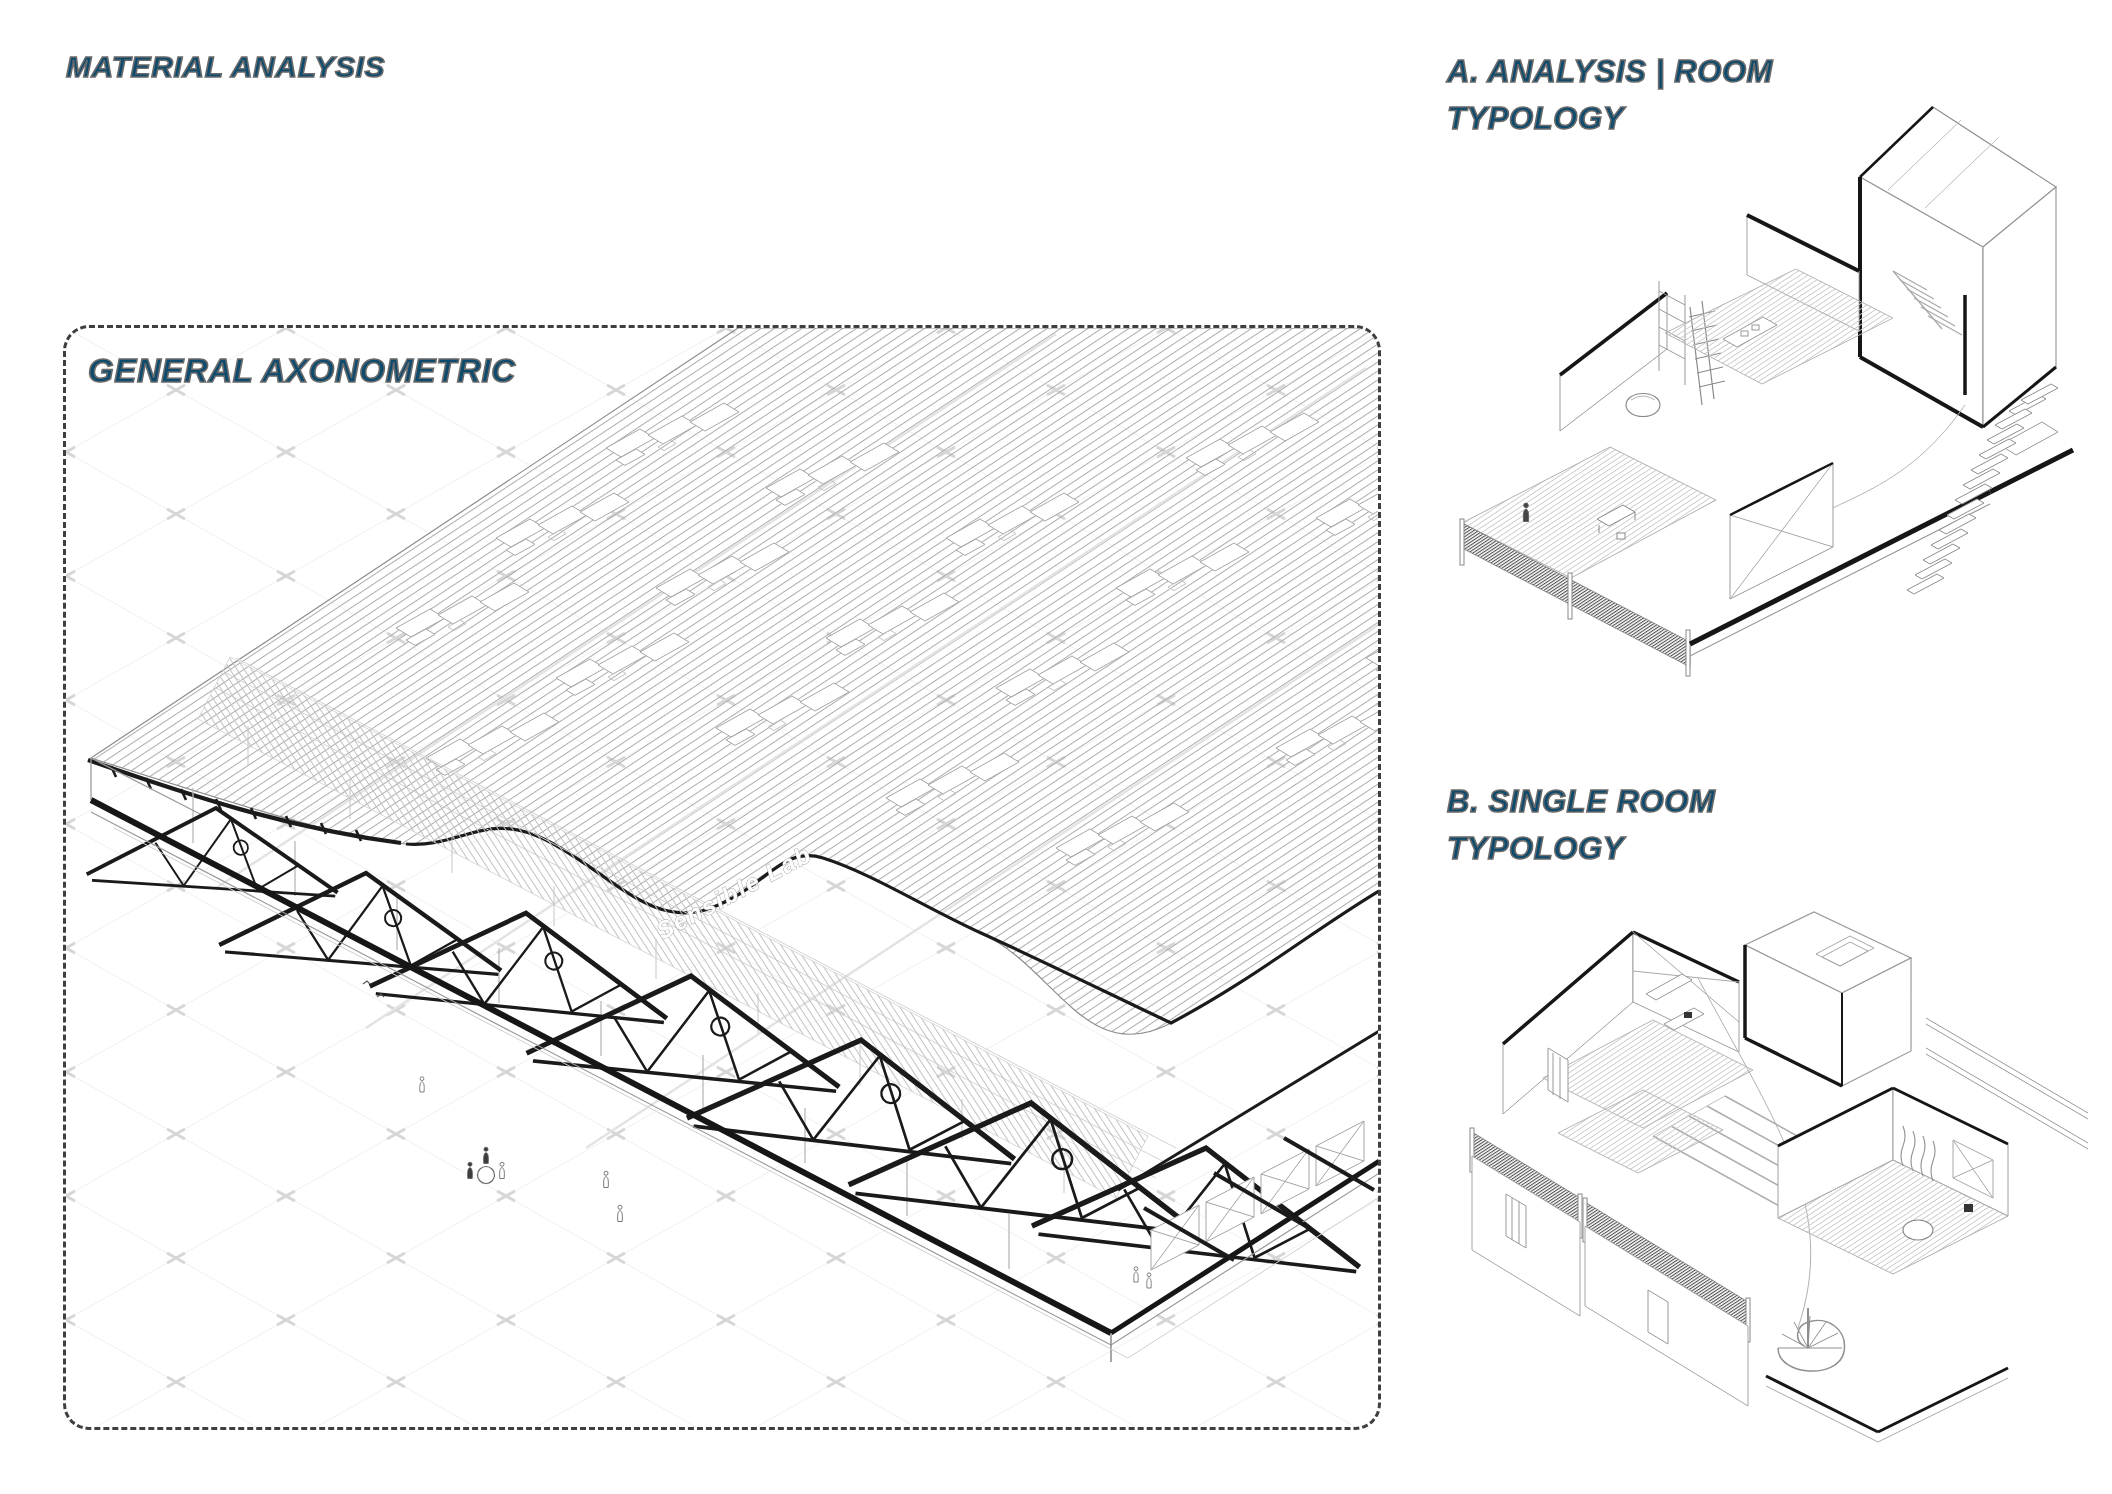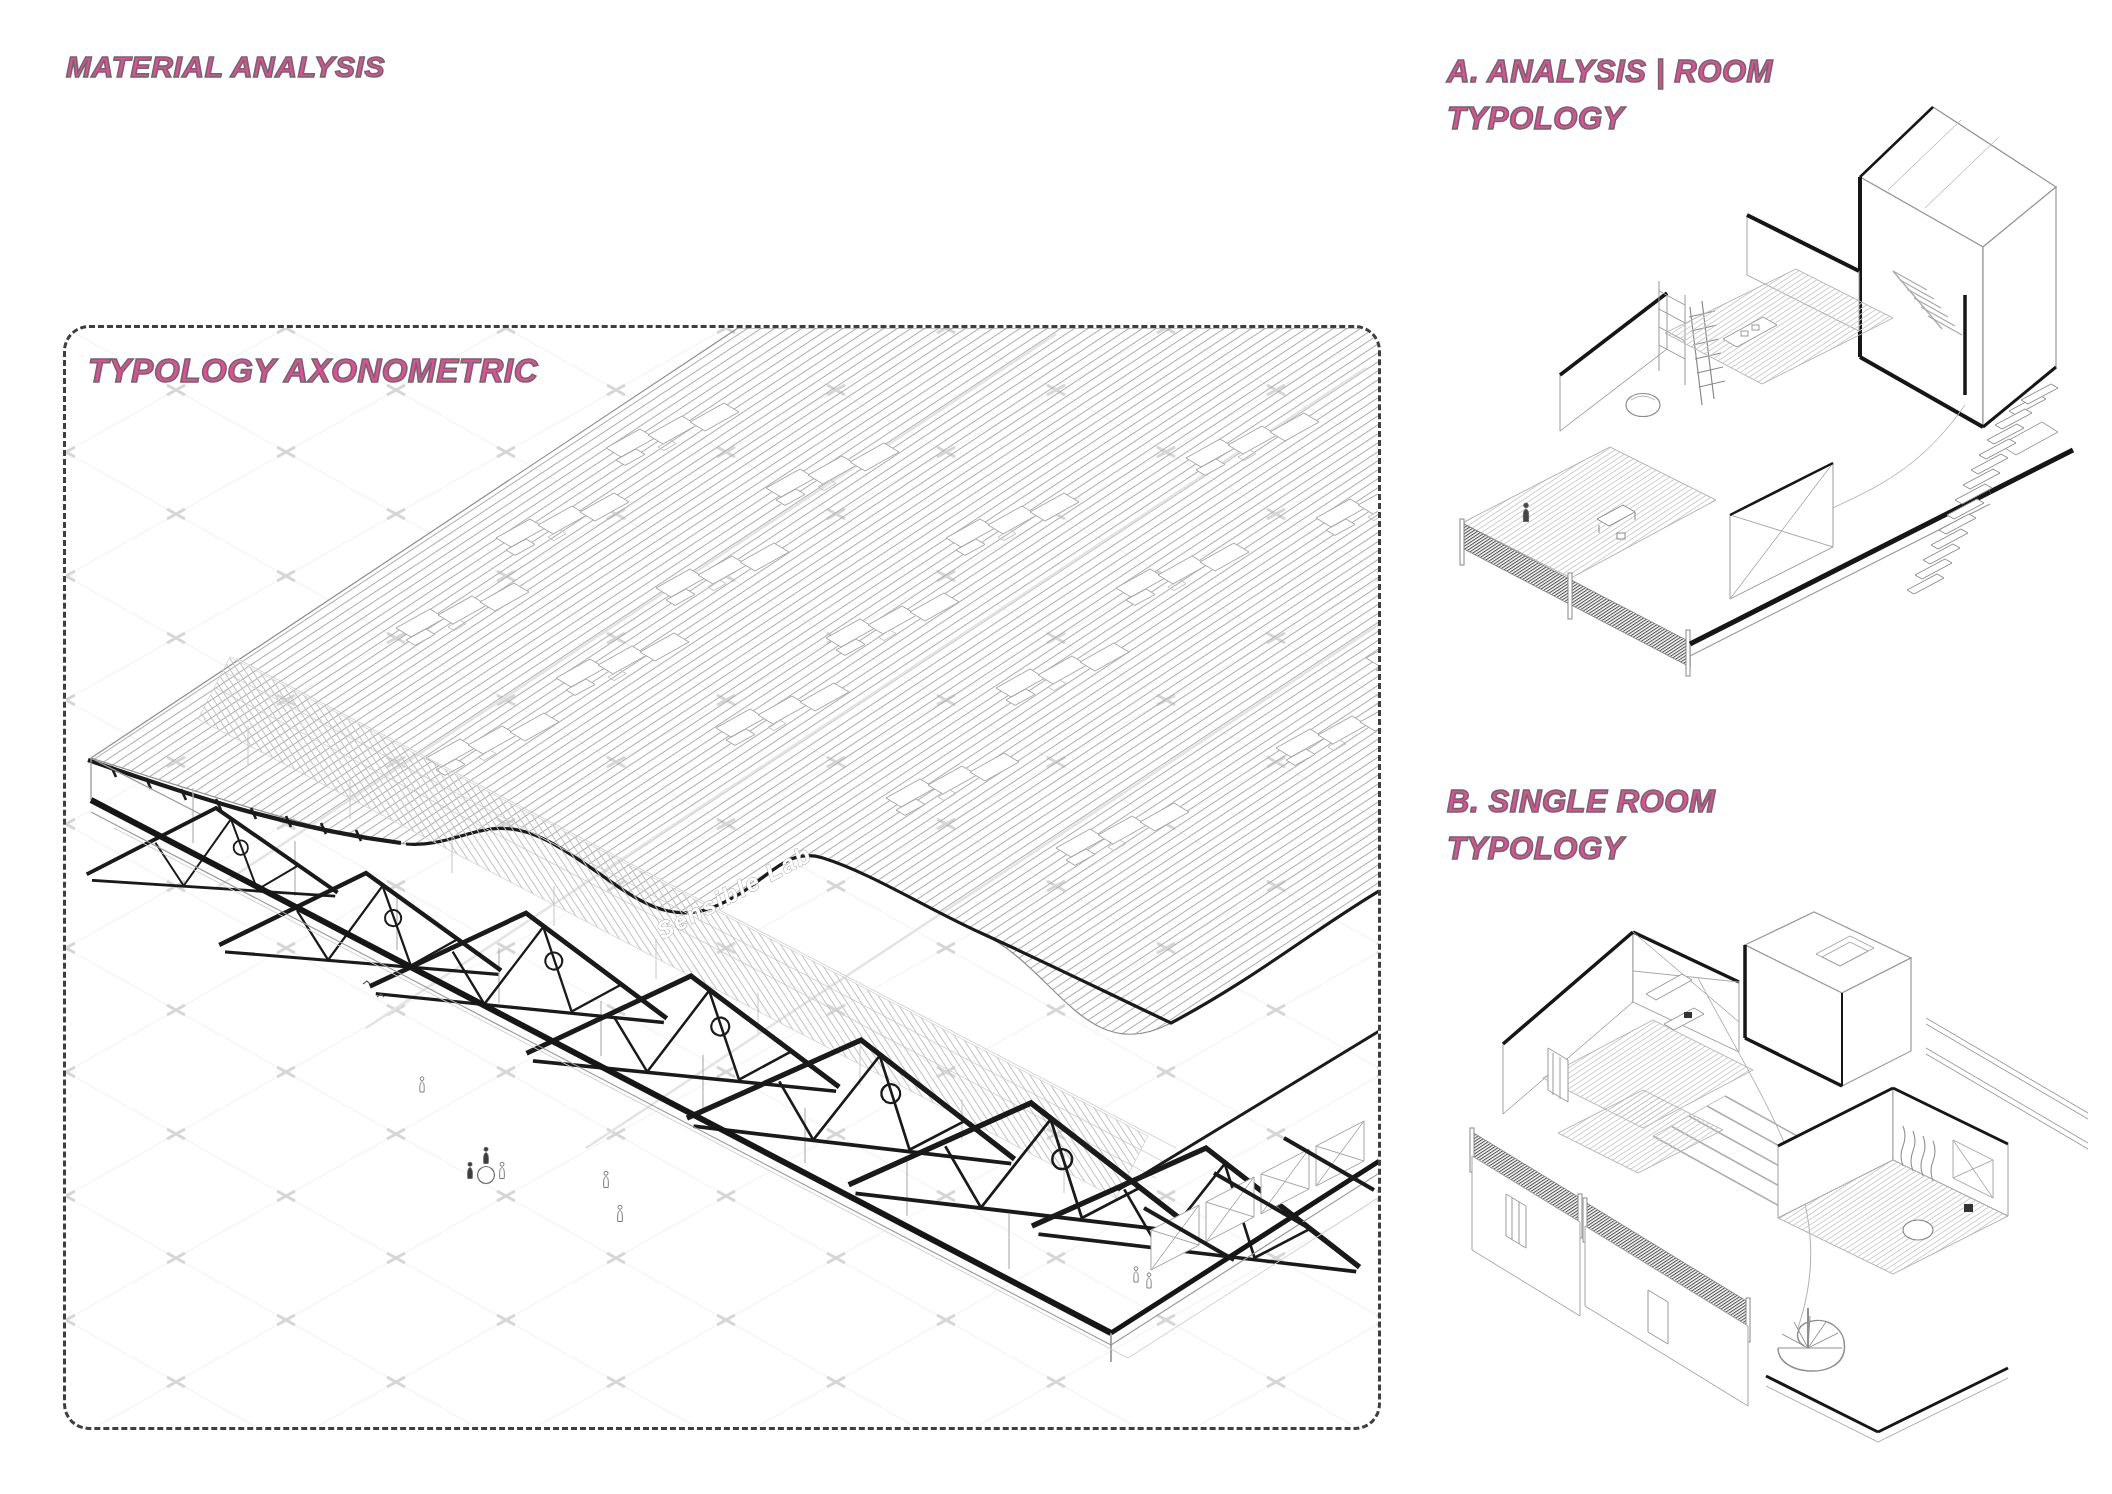--- a/index.html
+++ b/index.html
@@ -1,18 +1,18 @@
 <!DOCTYPE html>
 <html><head>
 <meta charset="utf-8">
 <style>
   html,body{margin:0;padding:0;background:#ffffff;}
   .board{position:relative;width:2112px;height:1494px;background:#ffffff;overflow:hidden;
          font-family:"Liberation Sans", sans-serif;}
-  .outline-title{position:absolute;font-style:italic;font-weight:700;color:#ec4899;
+  .outline-title{position:absolute;font-style:italic;font-weight:700;color:#0c4a6e;
          -webkit-text-stroke:1.6px #6a6a6a;letter-spacing:.6px;white-space:nowrap;}
   .t-main{left:66px;top:50px;font-size:30px;}
   .t-general{left:88px;top:352px;font-size:33px;}
   .t-a{left:1447px;top:48px;font-size:31px;line-height:47px;}
   .t-b{left:1447px;top:778px;font-size:31px;line-height:47px;}
   .t-a span,.t-b span{display:block;}
   .axo-frame{position:absolute;left:63px;top:325px;width:1318px;height:1105px;
          border:3px dashed #3f3f3f;border-radius:26px;box-sizing:border-box;overflow:hidden;}
   .axo-frame svg{position:absolute;left:0;top:0;}
   .side-svg{position:absolute;}
@@ -408,15 +408,15 @@
     </g>
 
     <g stroke="#161616" fill="none">
       <path d="M318,498 L430,554" stroke-width="3"></path>
       <path d="M430,554 L560,490" stroke-width="3"></path>
       <path d="M318,508 L430,564 M430,564 L560,500" stroke="#aaaaaa" stroke-width="1"></path>
     </g>
   </svg>
 
   
-  <div class="outline-title t-general">TYPOLOGY AXONOMETRIC</div>
+  <div class="outline-title t-general">GENERAL AXONOMETRIC</div>
 
 </div>
 
 </body></html>

